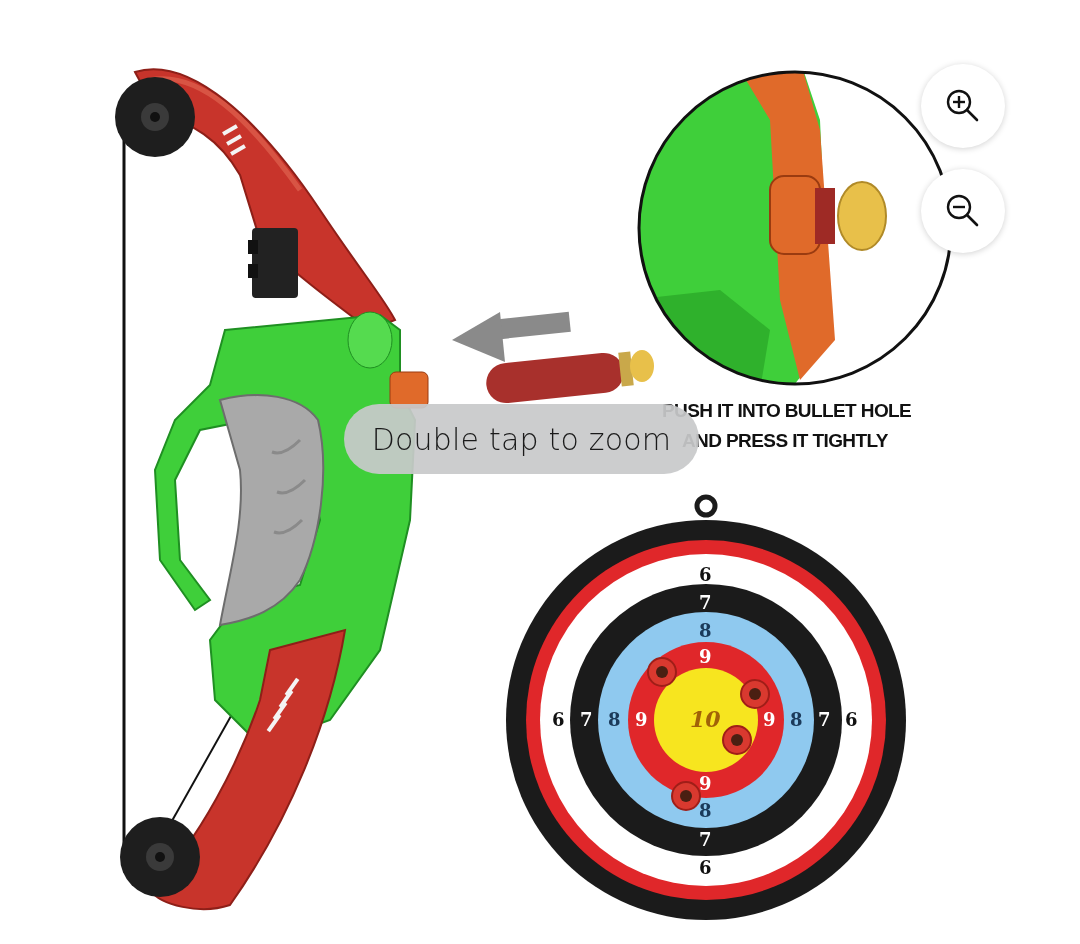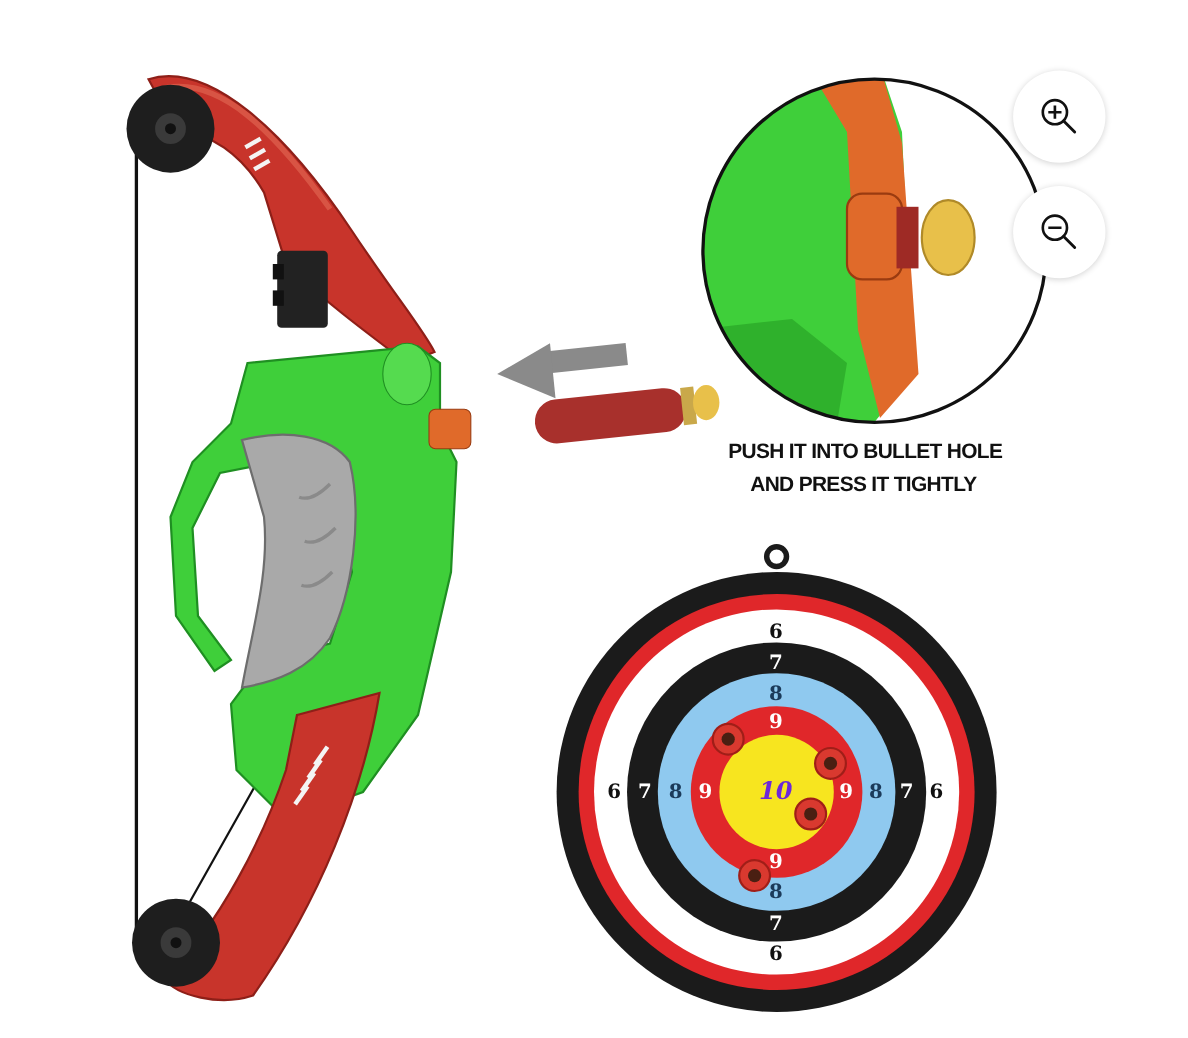--- a/index.html
+++ b/index.html
@@ -112,21 +112,21 @@
       <g fill="#4a1f12">
         <circle cx="662" cy="672" r="6"></circle>
           <circle cx="755" cy="694" r="6"></circle>
         <circle cx="737" cy="740" r="6"></circle>
           <circle cx="686" cy="796" r="6"></circle>
       </g>
     </g>
   </svg>
 
   <div>
-    <span class="ring-num" style="position:absolute;left:690px;top:706px;font-size:22px;font-style:italic;color:#6d28d9;">10</span>
+    <span class="ring-num" style="position:absolute;left:690px;top:706px;font-size:22px;font-style:italic;color:#a16207;">10</span>
     <span class="ring-num" style="position:absolute;left:699px;top:646px;font-size:18px;color:#fff;">9</span>
     <span class="ring-num" style="position:absolute;left:699px;top:620px;font-size:18px;color:#1b3a5a;">8</span>
     <span class="ring-num" style="position:absolute;left:699px;top:592px;font-size:18px;color:#fff;">7</span>
     <span class="ring-num" style="position:absolute;left:699px;top:564px;font-size:18px;color:#111;">6</span>
     <span class="ring-num" style="position:absolute;left:635px;top:709px;font-size:18px;color:#fff;">9</span>
     <span class="ring-num" style="position:absolute;left:608px;top:709px;font-size:18px;color:#1b3a5a;">8</span>
     <span class="ring-num" style="position:absolute;left:580px;top:709px;font-size:18px;color:#fff;">7</span>
     <span class="ring-num" style="position:absolute;left:552px;top:709px;font-size:18px;color:#111;">6</span>
     <span class="ring-num" style="position:absolute;left:763px;top:709px;font-size:18px;color:#fff;">9</span>
     <span class="ring-num" style="position:absolute;left:790px;top:709px;font-size:18px;color:#1b3a5a;">8</span>
@@ -152,13 +152,16 @@
     </svg>
   </div>
   <div class="zoom-btn zoom-out" title="Zoom out">
     <svg width="40" height="40" viewBox="0 0 40 40">
       <circle cx="16" cy="16" r="11" fill="none" stroke="#111" stroke-width="2.4"></circle>
       <line x1="24" y1="24" x2="34" y2="34" stroke="#111" stroke-width="2.6" stroke-linecap="round"></line>
       <line x1="10" y1="16" x2="22" y2="16" stroke="#111" stroke-width="2.4"></line>
     </svg>
   </div>
 
+  <div class="toast">
+    <span>Double tap to zoom</span>
+  </div>
 </div>
 
 </body></html>

